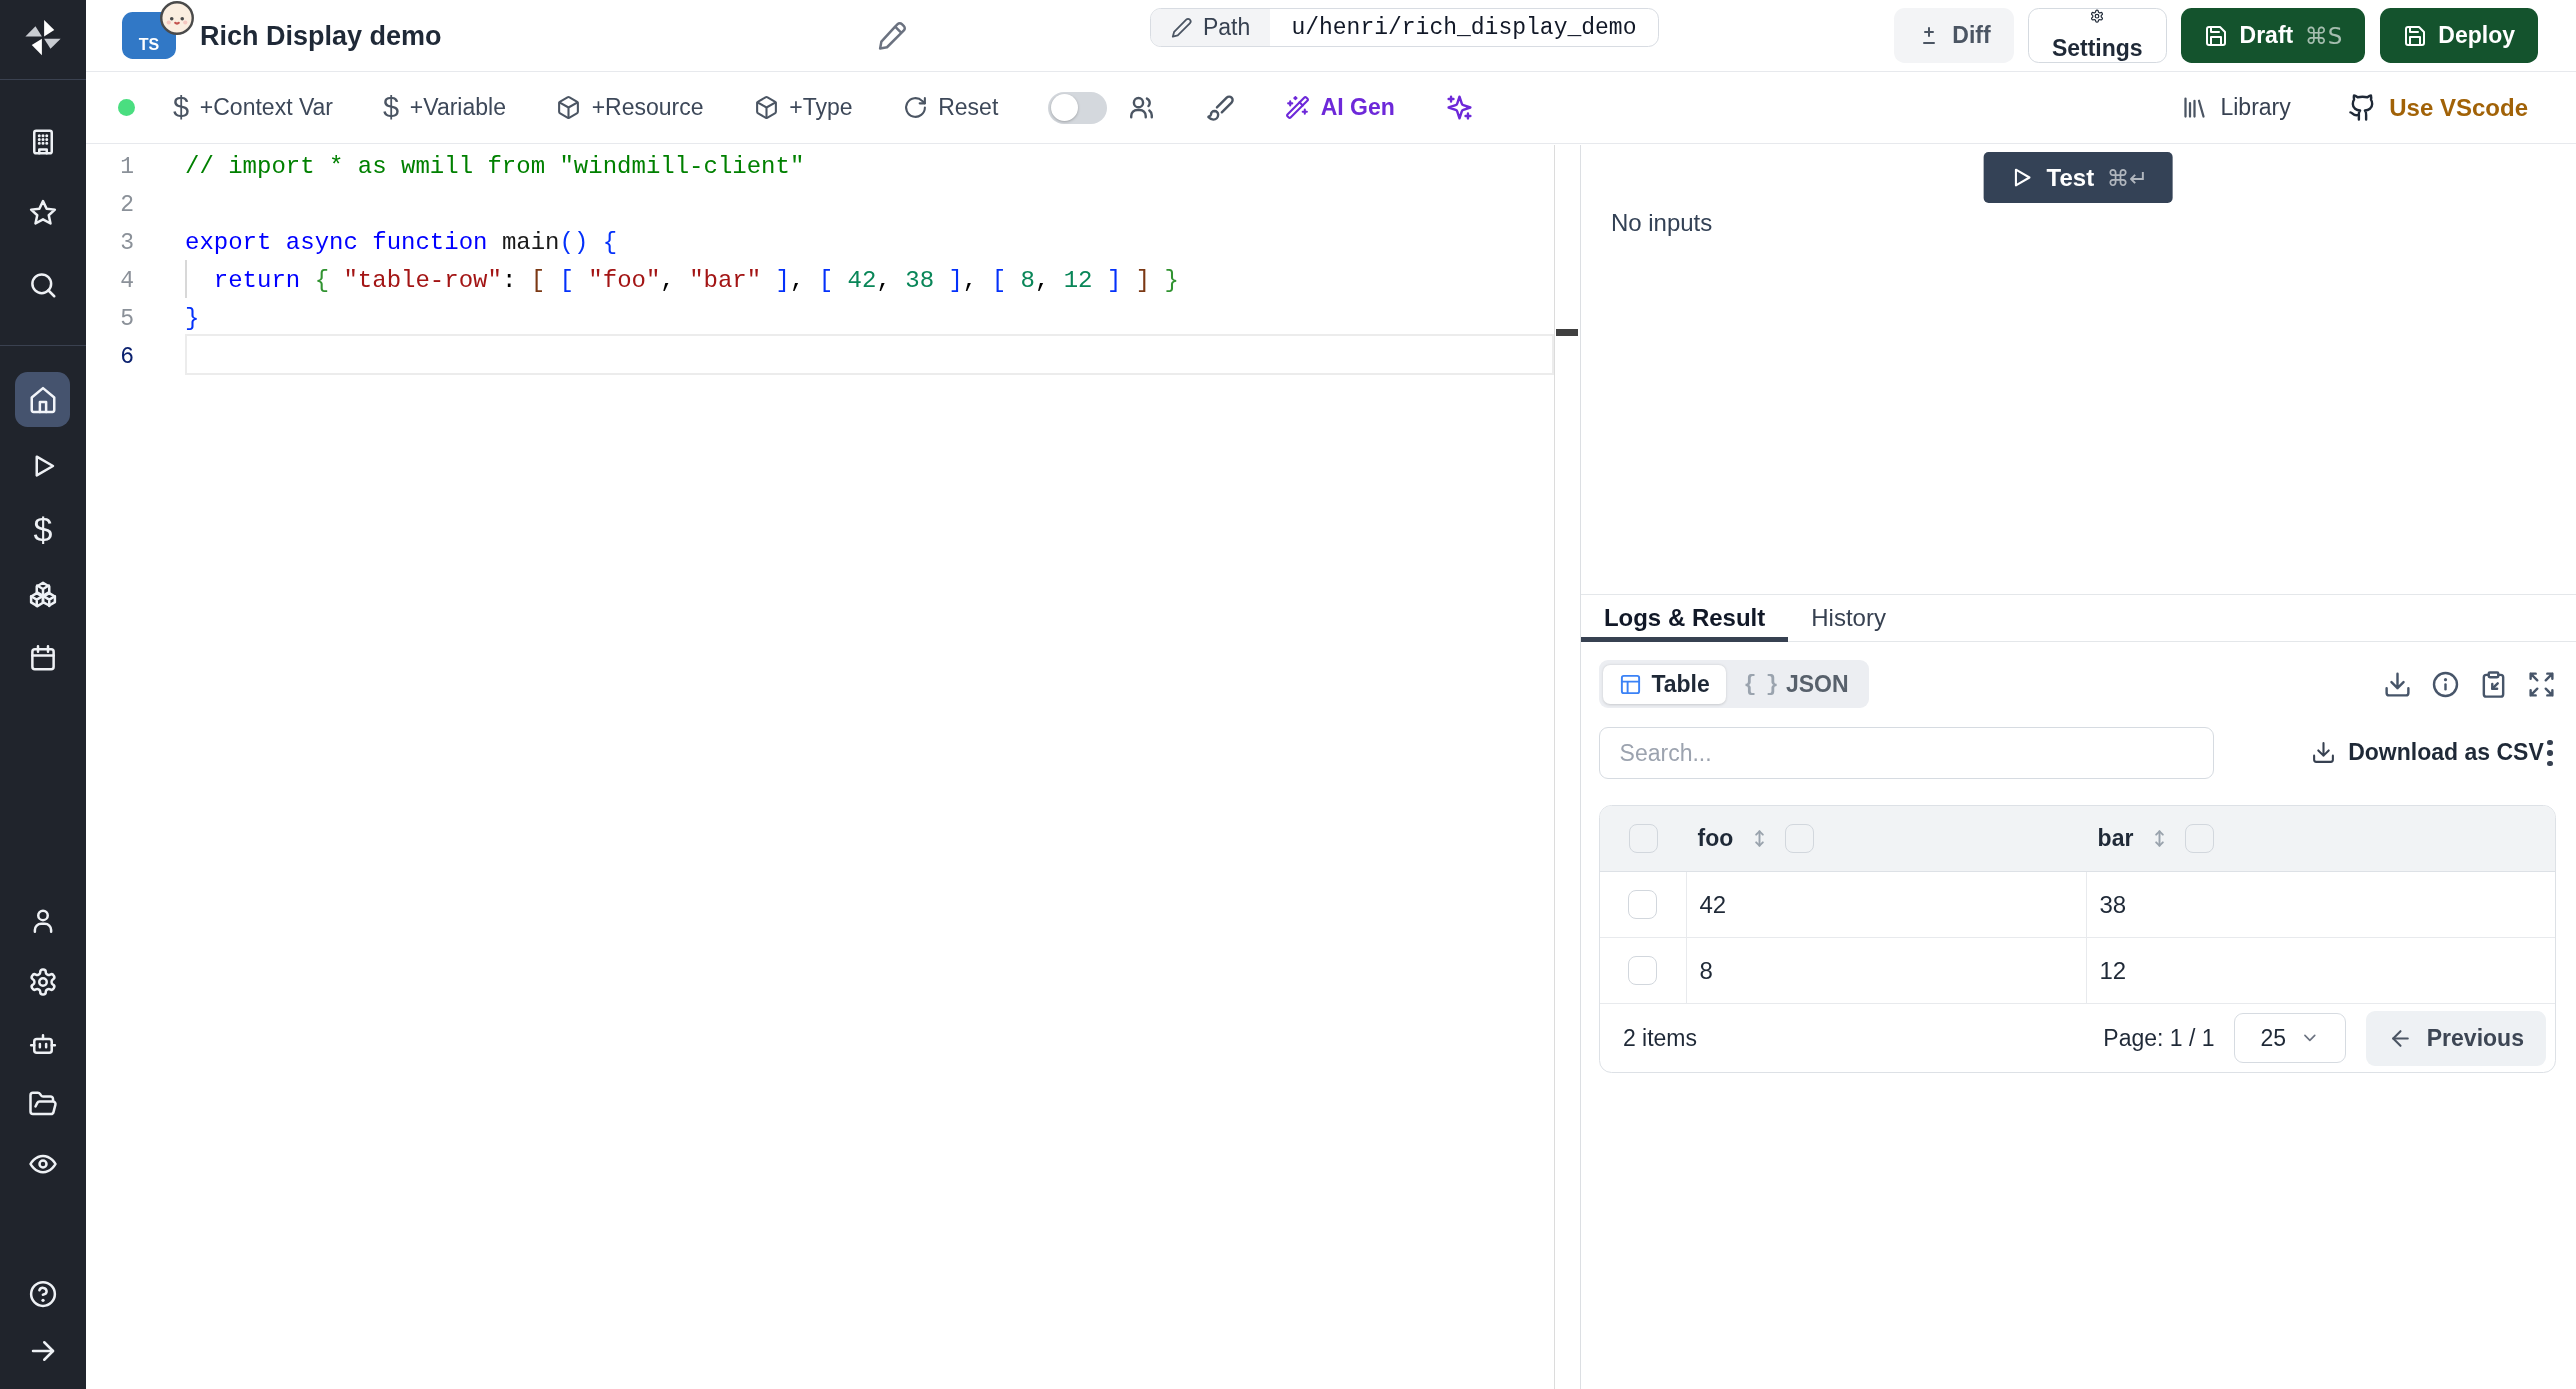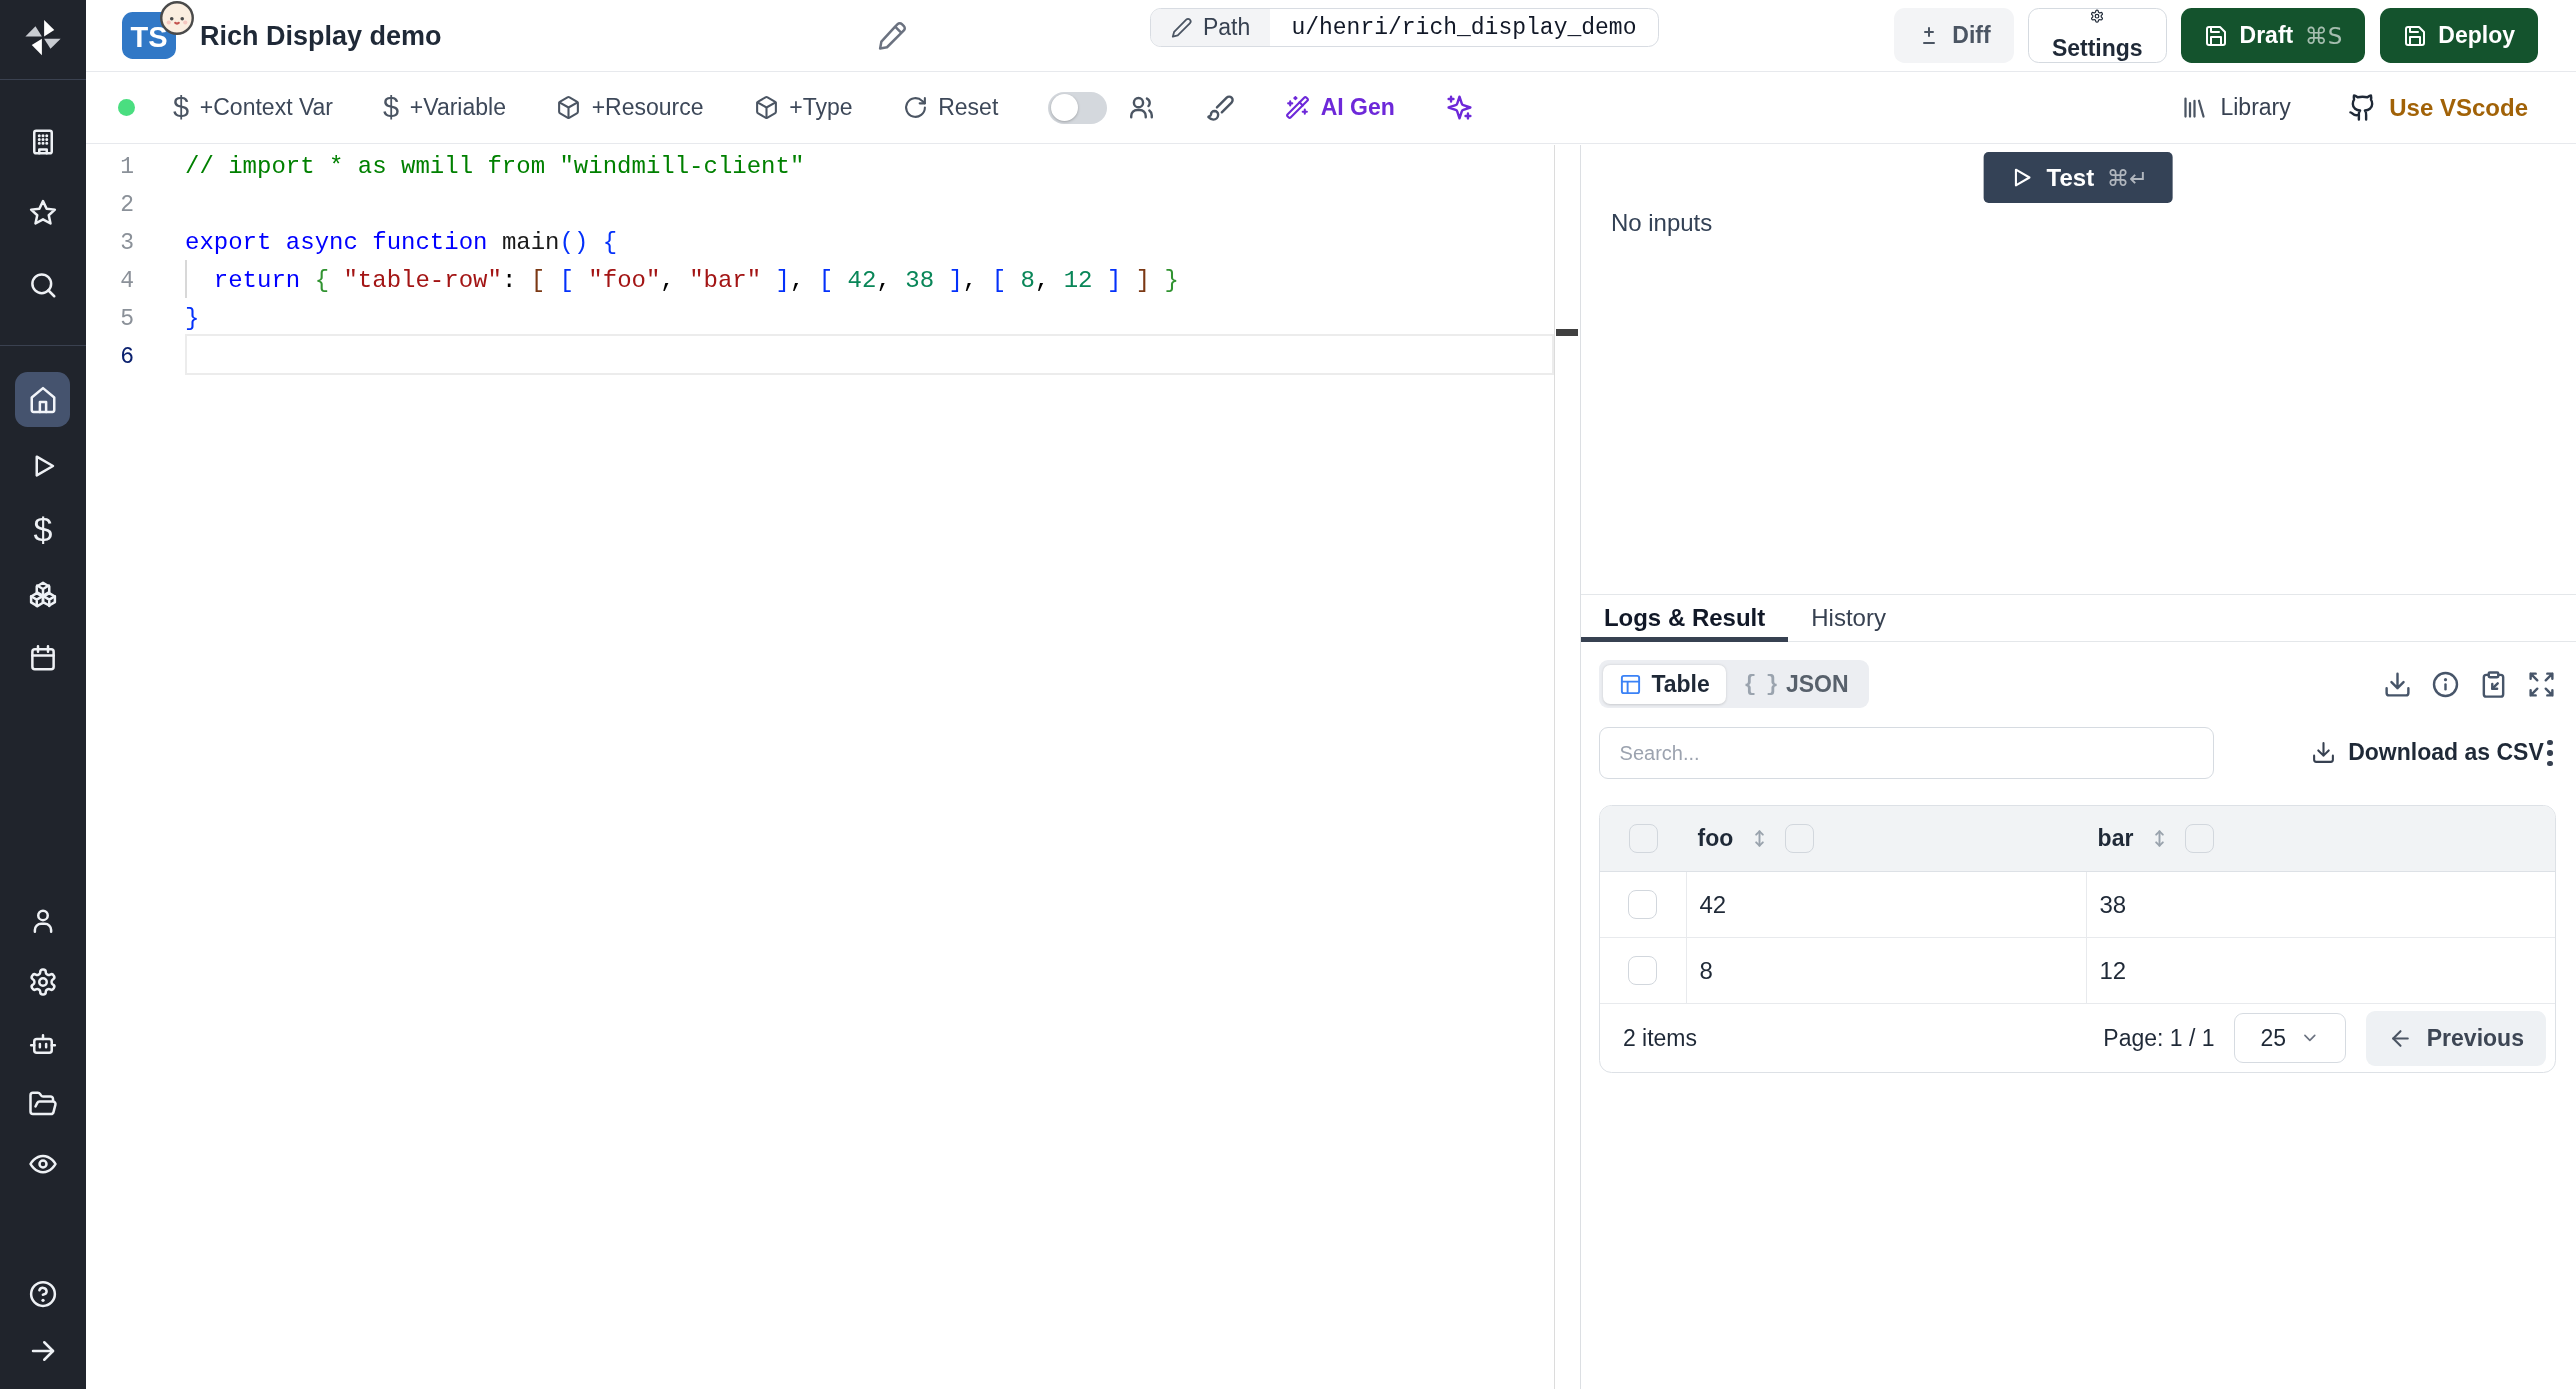--- a/index.html
+++ b/index.html
@@ -14,21 +14,21 @@
   .sb-divider { position:absolute; left:0; width:86px; height:0.9px; background:#3a4150; }
   .sb-active { position:absolute; left:15px; top:372px; width:55px; height:55px; background:#45536e; border-radius:12.5px; display:flex; align-items:center; justify-content:center; color:#f2f5fa; }
   .sb-active svg { width:30px; height:30px; }
   .sb-dollar { font-size:34px; font-weight:500; color:#eef1f5; }
 
   
   .main { position:absolute; left:86px; top:0; right:0; height:100%; }
 
   
   .header { position:relative; height:72px; background:#fff; border-bottom:0.9px solid #e7e9ed; }
-  .ts-badge { position:absolute; left:36px; top:11.6px; width:54px; height:47px; background:#3178c6; border-radius:10.7px; color:#fff; font-weight:bold; font-size:29px; display:flex; align-items:flex-end; justify-content:center; padding-bottom:4.5px; }
+  .ts-badge { position:absolute; left:36px; top:11.6px; width:54px; height:47px; background:#3178c6; border-radius:10.7px; color:#fff; font-weight:bold; font-size:16px; display:flex; align-items:flex-end; justify-content:center; padding-bottom:4.5px; }
   .bun-face { position:absolute; left:73px; top:0px; width:36px; height:36px; }
   .page-title { position:absolute; left:114px; top:0; line-height:72px; font-size:27px; font-weight:bold; color:#1f2937; }
   .edit-pencil { position:absolute; left:791px; top:20.6px; width:30px; height:30px; color:#6b7280; }
   .path-group { position:absolute; left:1064px; top:8px; height:39px; display:flex; align-items:stretch; border:0.9px solid #d8dce2; border-radius:10.7px; overflow:hidden; background:#fff; }
   .path-left { display:flex; align-items:center; gap:10.7px; background:#f3f4f6; padding:0 19.7px; color:#374151; font-size:23px; font-weight:500; }
   .path-left svg { width:21.5px; height:21.5px; color:#4b5563; }
   .path-value { display:flex; align-items:center; padding:0 21.5px; font-family:"Liberation Mono", monospace; font-size:23px; color:#111827; }
   .header-actions { position:absolute; right:38px; top:8px; display:flex; gap:14.3px; height:55px; }
   .hbtn { display:flex; align-items:center; gap:11.6px; border-radius:10.7px; padding:0 23px; font-size:23px; font-weight:600; cursor:pointer; }
   .hbtn svg { width:24px; height:24px; }
@@ -98,21 +98,21 @@
   .seg.active { background:#fff; box-shadow:0 0.9px 2.7px rgba(0,0,0,.15); color:#1f2937; }
   .seg svg { width:23px; height:23px; }
   .seg .grid-ic { color:#3b82f6; }
   .seg .braces { font-family:"Liberation Mono", monospace; font-size:21.5px; font-weight:bold; color:#9aa3ae; letter-spacing:-1.8px; }
   .mini-icons { display:flex; align-items:center; gap:19px; color:#475569; }
   .mini-icons .mic { width:29px; height:29px; cursor:pointer; display:flex; }
   .mini-icons svg { width:29px; height:29px; }
 
   .row2 { display:flex; align-items:center; justify-content:space-between; margin-top:19px; }
   .search-box { width:615px; height:52px; border:0.9px solid #d6dbe1; border-radius:9px; display:flex; align-items:center; padding:0 19.7px; background:#fff; }
-  .search-box input { border:none; outline:none; font-size:20px; width:100%; color:#737373; font-family:"Liberation Sans", sans-serif; background:transparent; }
+  .search-box input { border:none; outline:none; font-size:23px; width:100%; color:#737373; font-family:"Liberation Sans", sans-serif; background:transparent; }
   .search-box input::placeholder { color:#9ca3af; }
   .row2-right { display:flex; align-items:center; }
   .csv-btn { display:flex; align-items:center; gap:12.5px; font-size:23px; font-weight:600; color:#1f2937; cursor:pointer; }
   .csv-btn svg { width:25px; height:25px; color:#374151; }
   .kebab { display:flex; flex-direction:column; gap:5.4px; cursor:pointer; padding:3.6px; }
   .kebab i { width:5.4px; height:5.4px; border-radius:50%; background:#374151; }
 
   
   .table-card { margin-top:26px; border:0.9px solid #dde1e6; border-radius:12.5px; overflow:hidden; background:#fff; }
   .thead { height:66px; background:#f1f3f5; border-bottom:0.9px solid #dde1e6; display:flex; align-items:center; }

